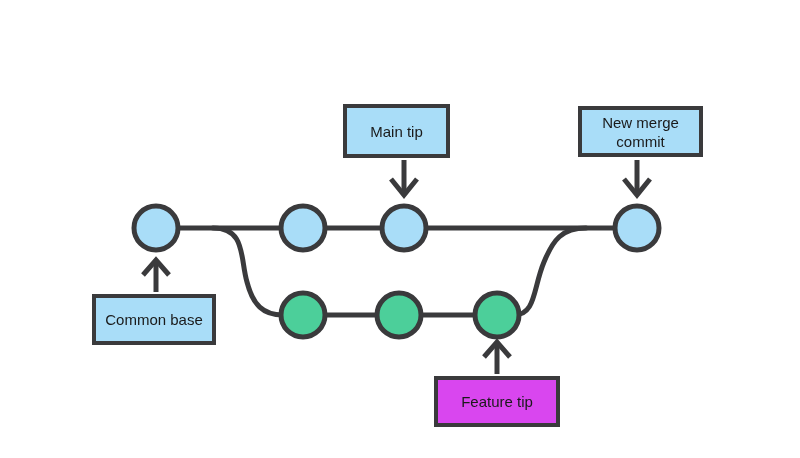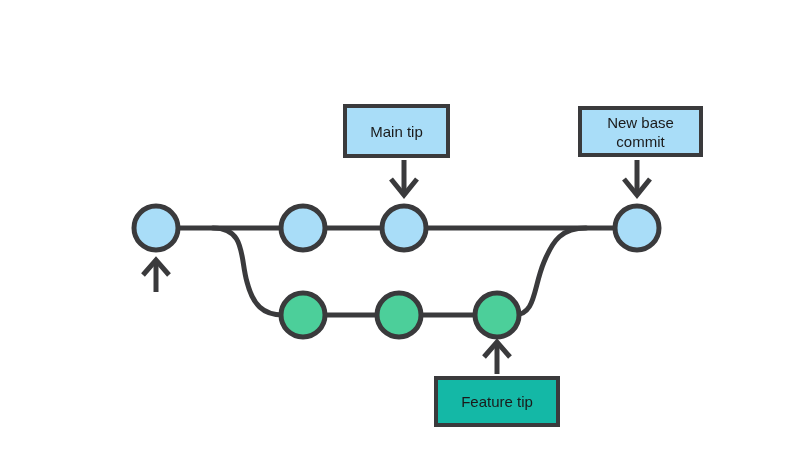--- a/index.html
+++ b/index.html
@@ -36,21 +36,21 @@
     justify-content: center;
     text-align: center;
     font-size: 15px;
     line-height: 19px;
     color: #1a1a1a;
     font-family: "Liberation Sans", "DejaVu Sans", sans-serif;
     white-space: pre-line;
     letter-spacing: 0px;
   }
   .box-blue { background: #a9ddf8; }
-  .box-green { background: #14b8a6; }
+  .box-green { background: #d946ef; }
 </style>
 </head>
 <body>
 
 <div id="diagram-root">
 
   <svg id="diagram-svg" viewBox="0 0 800 458" xmlns="http://www.w3.org/2000/svg">
 
     <g fill="none" stroke="#3a3a3c" stroke-width="5" stroke-linecap="round">
 
@@ -99,27 +99,30 @@
         <path d="M 624 179 L 637 195 L 650 179" stroke-linejoin="miter" stroke-linecap="butt"></path>
       </g>
 
       <g>
         <path d="M 497 374 L 497 344"></path>
         <path d="M 484 357 L 497 342 L 510 357" stroke-linejoin="miter" stroke-linecap="butt"></path>
       </g>
     </g>
   </svg>
 
+  <div class="box-label box-blue" style="left:92px; top:294px; width:124px; height:51px;">
+    <span>Common base</span>
+  </div>
 
   <div class="box-label box-blue" style="left:343px; top:104px; width:107px; height:54px;">
     <span>Main tip</span>
   </div>
 
   <div class="box-label box-blue" style="left:578px; top:106px; width:125px; height:51px;">
-    <span>New base
+    <span>New merge
 commit</span>
   </div>
 
   <div class="box-label box-green" style="left:434px; top:376px; width:126px; height:51px;">
     <span>Feature tip</span>
   </div>
 
 </div>
 
 </body></html>

